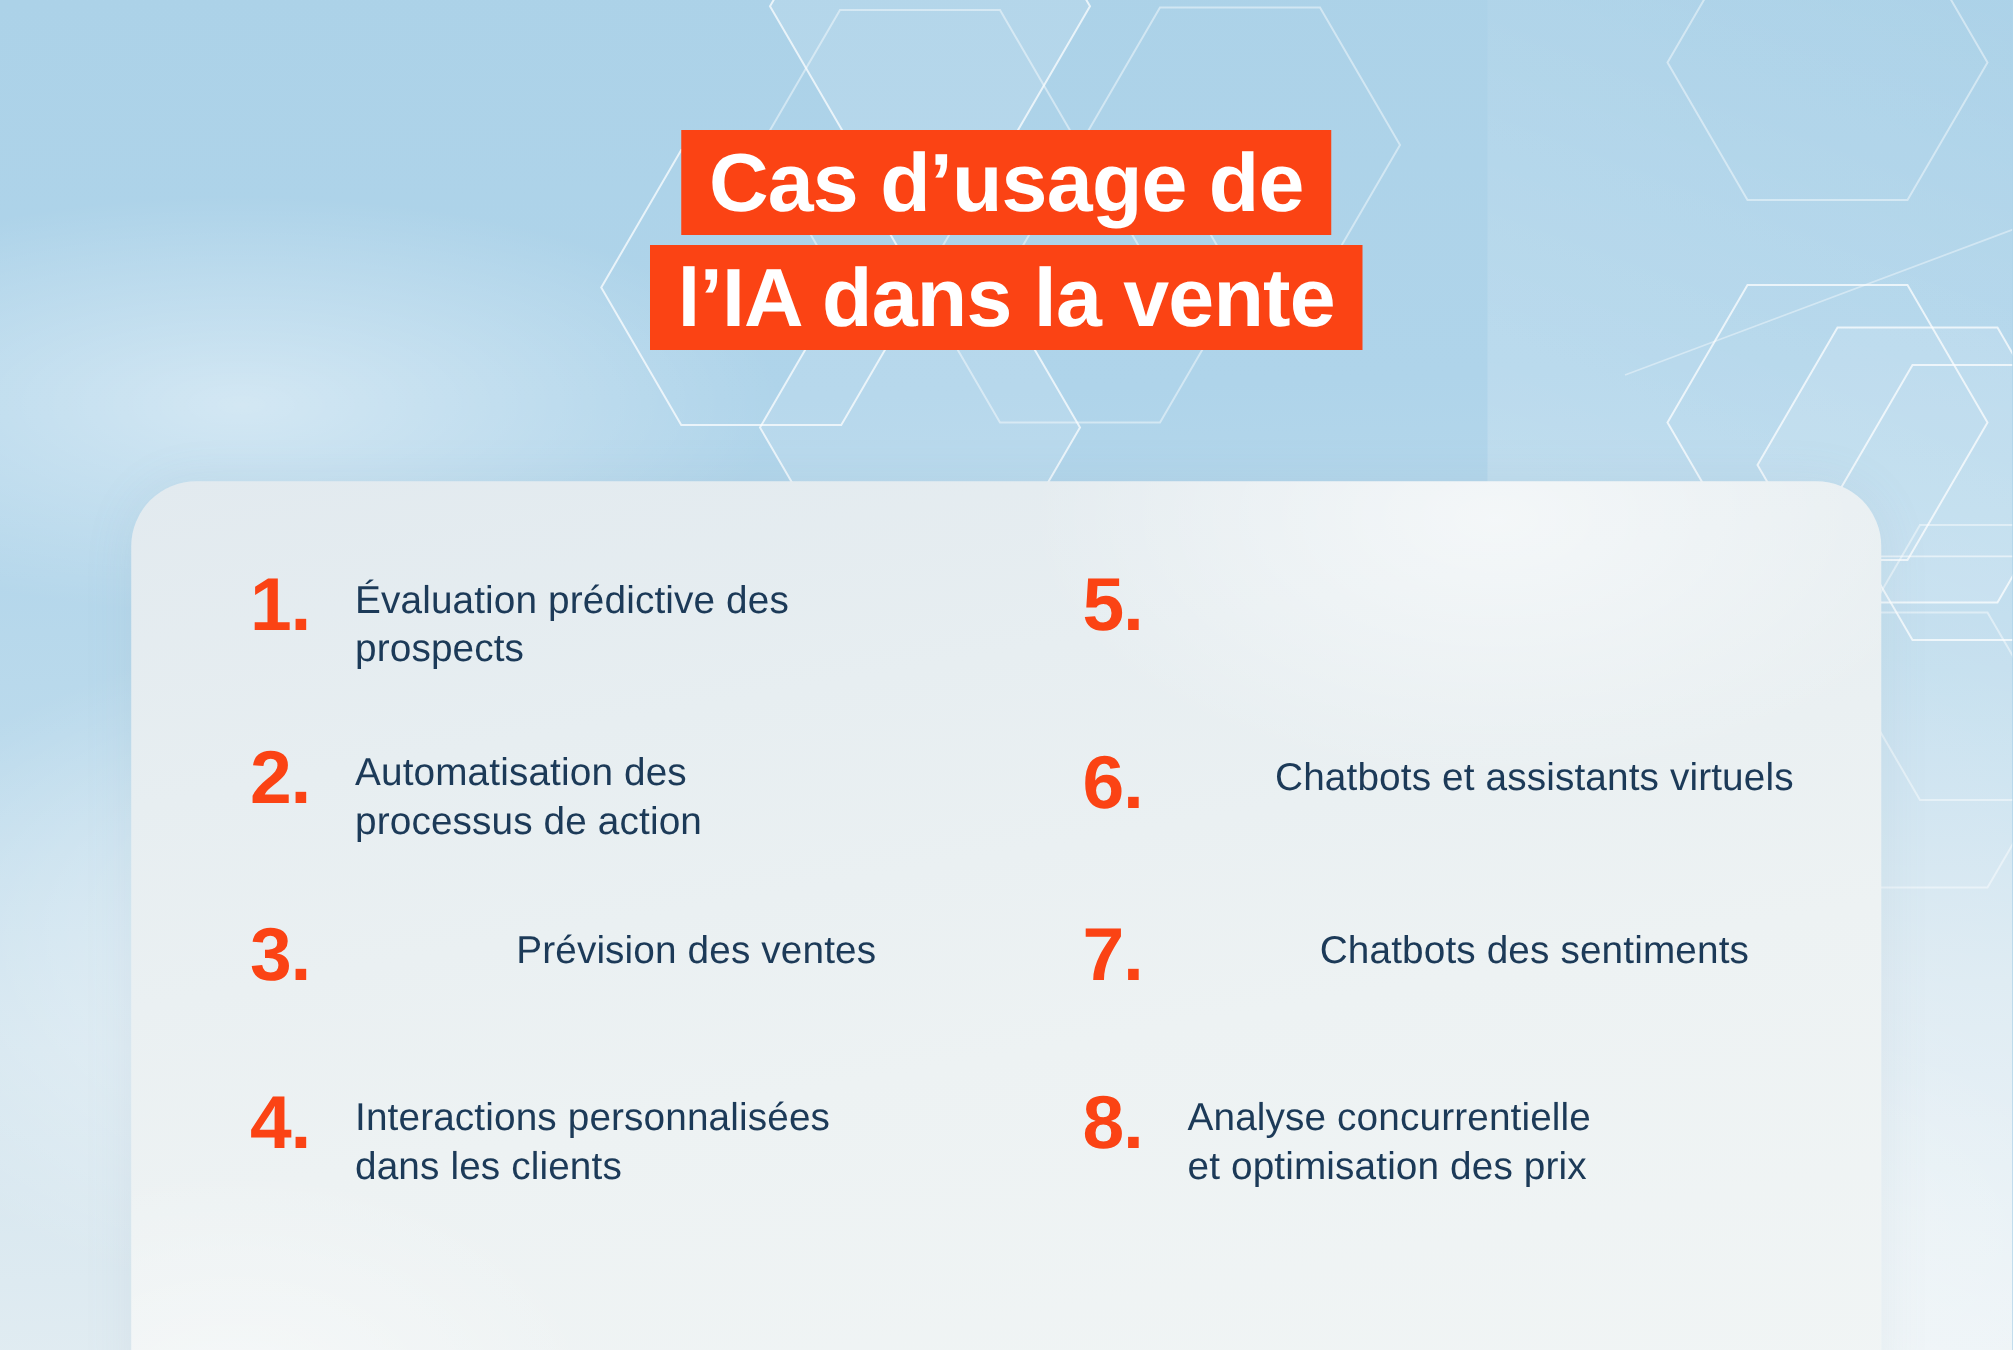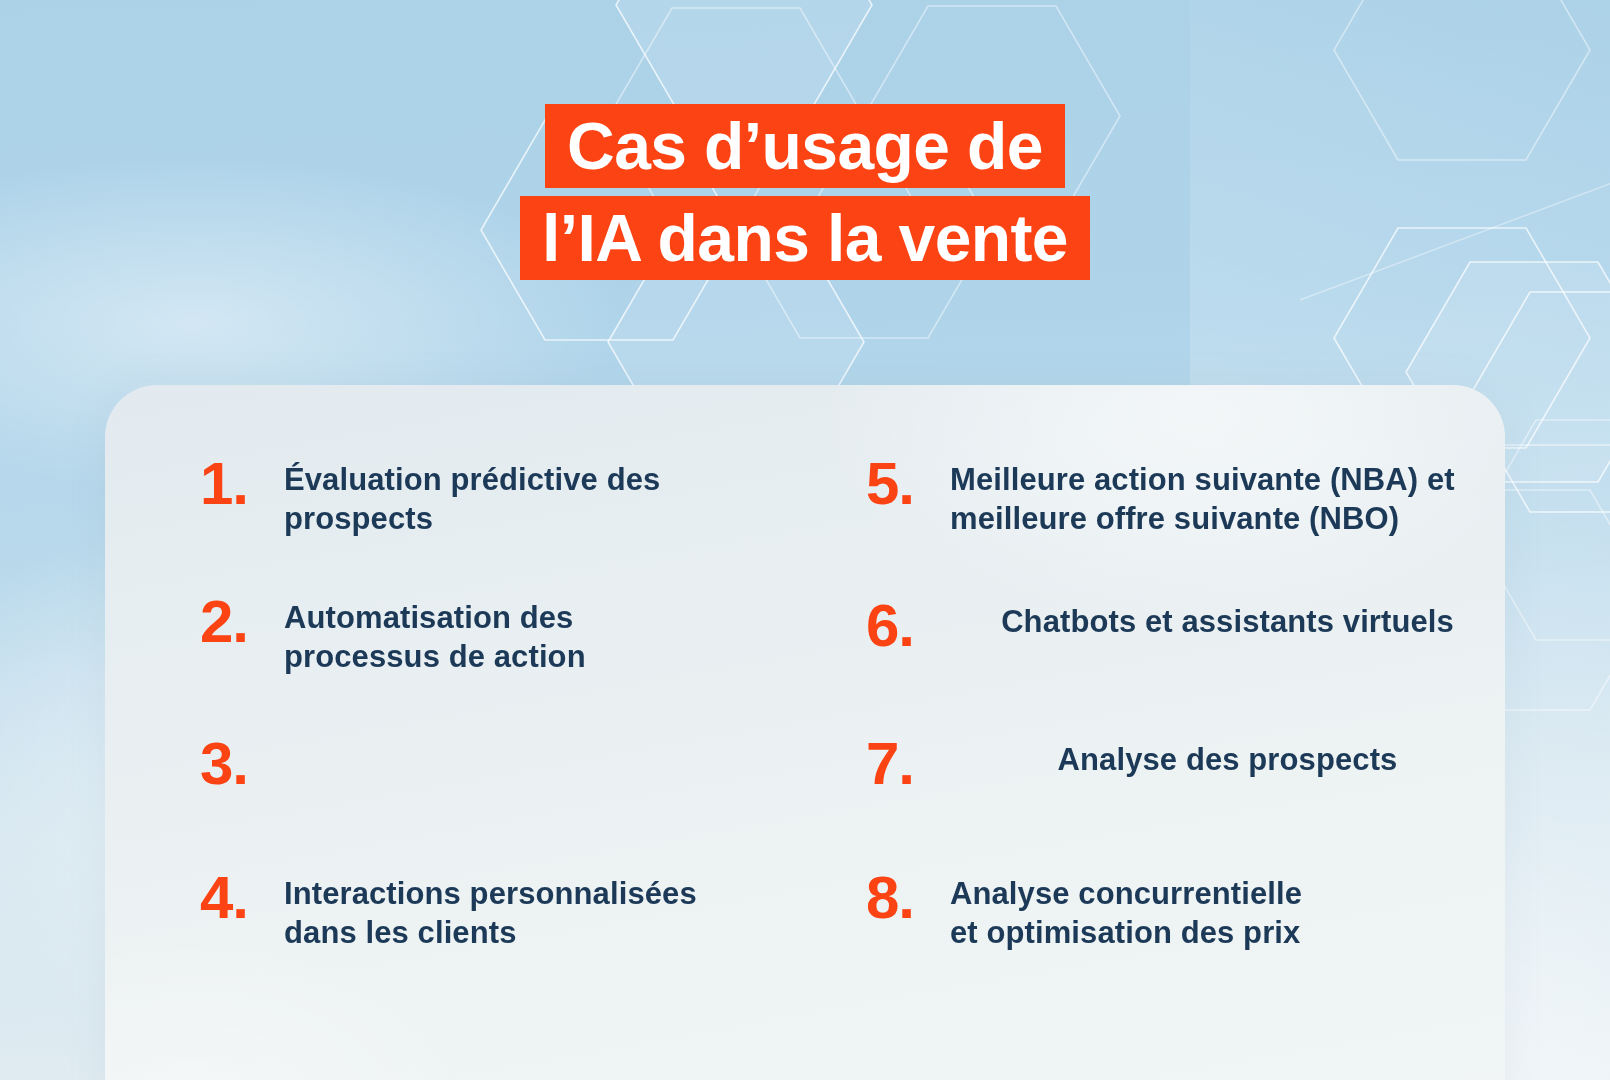--- a/index.html
+++ b/index.html
@@ -142,21 +142,21 @@
     line-height: 62px;
     text-align: left;
     letter-spacing: -1px;
     white-space: nowrap;
   }
   .item-text {
     flex: 1 1 auto;
     color: #1C3A58;
     font-size: 31px;
     line-height: 39px;
-    font-weight: 700;
+    font-weight: 400;
     padding-top: 7px;
     letter-spacing: 0.1px;
     white-space: pre-line;
   }
   .item.two-line .item-num { padding-top: 0; }
   .item.one-line .item-num { padding-top: 4px; }
   .item.one-line .item-text { padding-top: 11px; text-align: center; }
 </style>
 </head>
 <body>
@@ -207,41 +207,40 @@
         <span class="item-text">Évaluation prédictive des
 prospects</span>
       </div>
       <div class="item two-line">
         <span class="item-num">2.</span>
         <span class="item-text">Automatisation des
 processus de action</span>
       </div>
       <div class="item one-line">
         <span class="item-num">3.</span>
+        <span class="item-text">Prévision des ventes</span>
       </div>
       <div class="item two-line">
         <span class="item-num">4.</span>
         <span class="item-text">Interactions personnalisées
 dans les clients</span>
       </div>
     </div>
 
     <div class="col col-right">
       <div class="item two-line">
         <span class="item-num">5.</span>
-        <span class="item-text">Meilleure action suivante (NBA) et
-meilleure offre suivante (NBO)</span>
       </div>
       <div class="item one-line">
         <span class="item-num">6.</span>
         <span class="item-text">Chatbots et assistants virtuels</span>
       </div>
       <div class="item one-line">
         <span class="item-num">7.</span>
-        <span class="item-text">Analyse des prospects</span>
+        <span class="item-text">Chatbots des sentiments</span>
       </div>
       <div class="item two-line">
         <span class="item-num">8.</span>
         <span class="item-text">Analyse concurrentielle
 et optimisation des prix</span>
       </div>
     </div>
 
   </div>
 </div>

